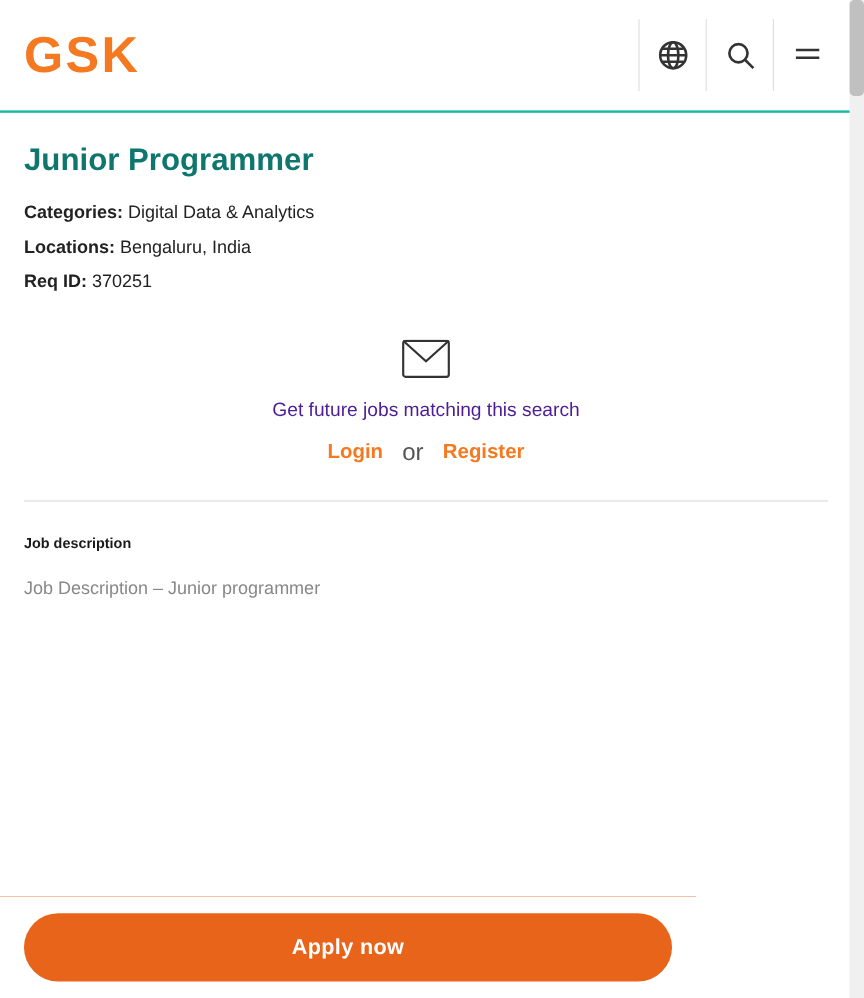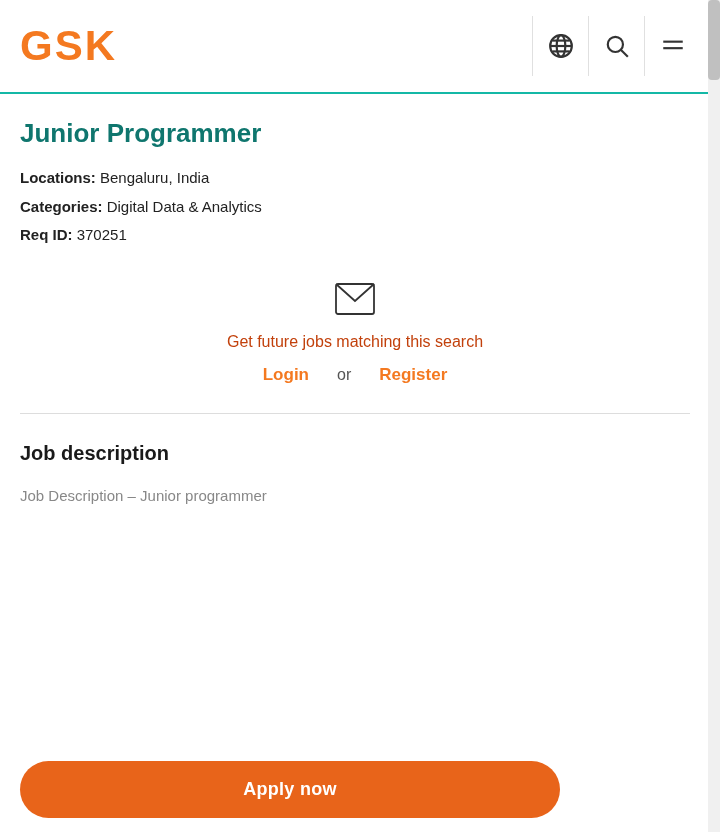--- a/index.html
+++ b/index.html
@@ -117,56 +117,56 @@
     .email-icon-wrapper svg {
       width: 40px;
       height: 32px;
       stroke: #333;
       fill: none;
       stroke-width: 1.8;
     }
 
     .email-alert-text {
       font-size: 16px;
-      color: #c2410c;
+      color: #4c1d95;
       text-align: center;
     }
 
     .auth-row {
       display: flex;
       align-items: center;
-      gap: 28px;
+      gap: 16px;
       margin-top: 4px;
     }
 
     .auth-link {
       font-size: 17px;
       font-weight: 600;
       color: #f47920;
       cursor: pointer;
       text-decoration: none;
       background: none;
       border: none;
     }
 
     .auth-or {
-      font-size: 16px;
+      font-size: 20px;
       color: #555;
     }
 
     
     .divider {
       border: none;
       border-top: 1px solid #ddd;
       margin: 28px 0;
     }
 
     
     .section-title {
-      font-size: 20px;
+      font-size: 12px;
       font-weight: 700;
       color: #1a1a1a;
       margin-bottom: 16px;
     }
 
     .desc-row {
       font-size: 15px;
       color: #222;
       margin-bottom: 6px;
       line-height: 1.5;
@@ -240,26 +240,26 @@
       </svg>
     </div>
   </div>
 </header>
 
 <main class="main">
 
   <h1 class="job-title">Junior Programmer</h1>
 
   <p class="meta-row">
+    <strong>Categories:</strong>
+    <span> Digital Data &amp; Analytics</span>
+  </p>
+  <p class="meta-row">
     <strong>Locations:</strong>
     <span> Bengaluru, India</span>
-  </p>
-  <p class="meta-row">
-    <strong>Categories:</strong>
-    <span> Digital Data &amp; Analytics</span>
   </p>
   <p class="meta-row">
     <strong>Req ID:</strong>
     <span> 370251</span>
   </p>
 
   <div class="email-alert">
     <div class="email-icon-wrapper">
       <svg viewBox="0 0 40 32">
         <rect x="1" y="1" width="38" height="30" rx="2" ry="2" stroke="#333" stroke-width="1.8" fill="none"></rect>

